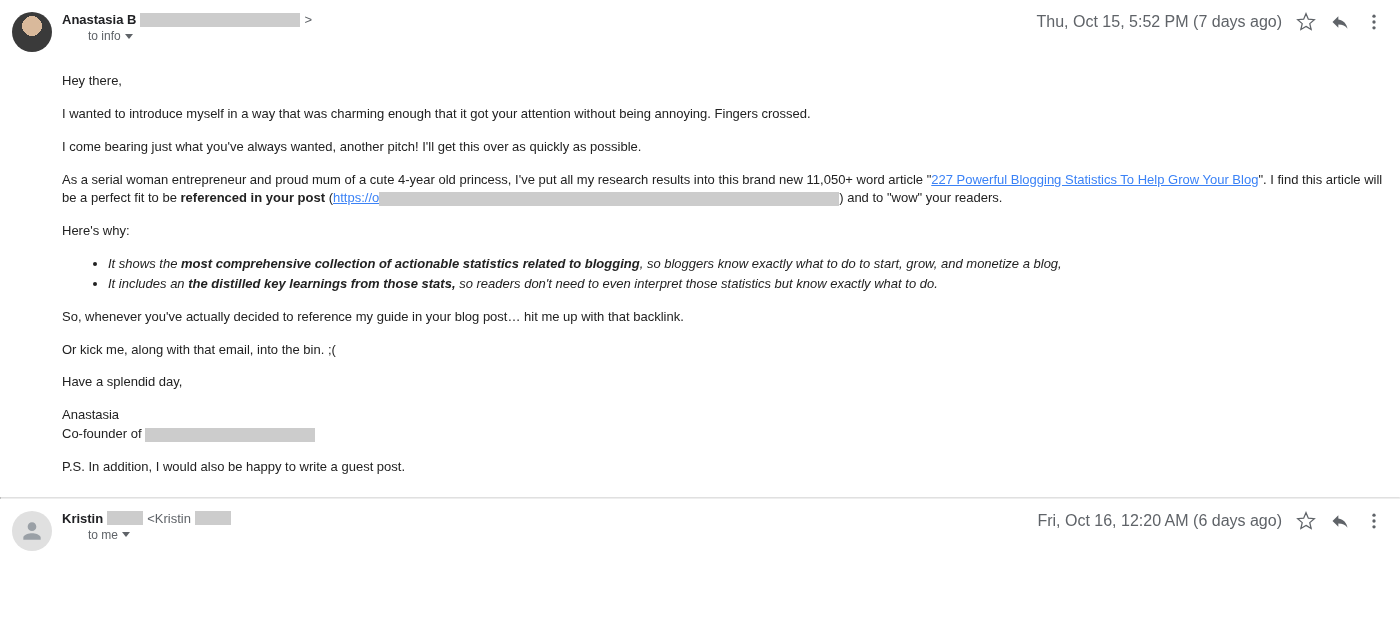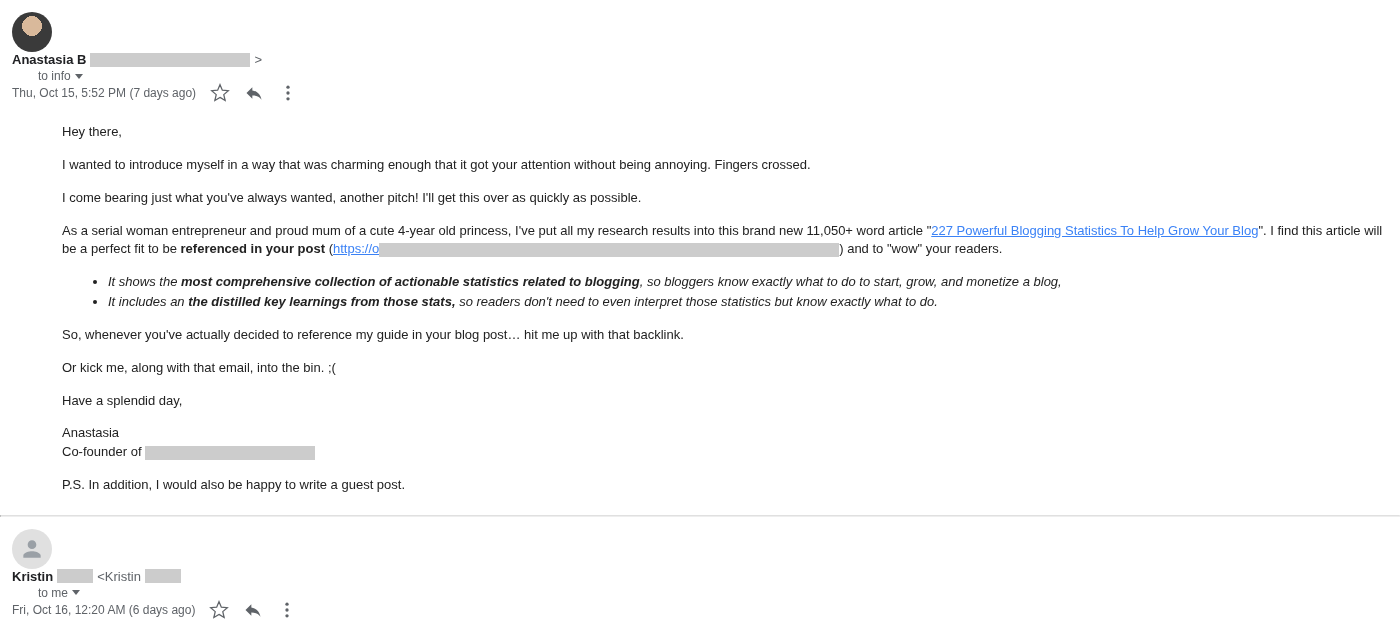--- a/index.html
+++ b/index.html
@@ -5,36 +5,36 @@
     * { box-sizing: border-box; margin: 0; padding: 0; }
     body {
       font-family: Arial, Helvetica, sans-serif;
       font-size: 13px;
       color: #202124;
       background: #fff;
       width: 1400px;
     }
     .email-block { padding: 12px 16px 20px 12px; }
     .divider { border-top: 1px solid #e0e0e0; margin: 0; }
-    .header-row { display: flex; align-items: flex-start; flex-direction: column; }
+    .header-row { display: flex; align-items: flex-start; }
     .avatar {
       width: 40px; height: 40px; border-radius: 50%;
       flex-shrink: 0; margin-right: 10px;
       background: #e0e0e0; display: flex; align-items: center; justify-content: center;
     }
     .avatar.photo { background: radial-gradient(circle at 50% 35%, #d9b99b 0 30%, #3a3a3a 30% 100%); }
     .avatar.blank svg { fill: #9aa0a6; }
     .sender-col { flex: 1; min-width: 0; }
     .sender-line { display: flex; align-items: center; gap: 4px; font-size: 13px; }
     .sender-name { font-weight: bold; color: #202124; }
     .sender-extra { color: #5f6368; }
     .redact { display: inline-block; background: #cccccc; height: 14px; vertical-align: middle; }
     .to-line { color: #5f6368; font-size: 12px; display: flex; align-items: center; gap: 2px; margin-top: 2px; margin-left: 26px; }
     .meta-col { display: flex; align-items: center; gap: 14px; color: #5f6368; }
-    .meta-date { font-size: 12px; white-space: nowrap; }
+    .meta-date { font-size: 16px; white-space: nowrap; }
     .icon-btn { width: 20px; height: 20px; display: flex; align-items: center; justify-content: center; cursor: pointer; color: #5f6368; }
     .icon-btn svg { width: 20px; height: 20px; fill: #5f6368; }
     .body-text { margin-left: 50px; margin-top: 20px; font-size: 13px; color: #222; line-height: 1.45; }
     .body-text p { margin-bottom: 14px; }
     .body-text ul { margin: 0 0 14px 46px; font-style: italic; }
     .body-text li { margin-bottom: 1px; }
     a.link { color: #3b82f6; text-decoration: underline; }
     .bold { font-weight: bold; }
     .redact-lg { display: inline-block; background: #cccccc; vertical-align: middle; }
     .tri-down { width: 0; height: 0; border-left: 4px solid transparent; border-right: 4px solid transparent; border-top: 5px solid #5f6368; display: inline-block; margin-left: 2px; }
@@ -78,20 +78,21 @@
     </div>
   </div>
 
   <div class="body-text">
     <p>Hey there,</p>
     <p>I wanted to introduce myself in a way that was charming enough that it got your attention without being annoying. Fingers crossed.</p>
     <p>I come bearing just what you've always wanted, another pitch! I'll get this over as quickly as possible.</p>
     <p>
       <span>As a serial woman entrepreneur and proud mum of a cute 4-year old princess, I've put all my research results into this brand new 11,050+ word article  "</span><a href="#" class="link">227 Powerful Blogging Statistics To Help Grow Your Blog</a><span>". I find this article will be a perfect fit to be </span><span class="bold">referenced in your post</span><span> (</span><a href="#" class="link">https://o</a><span class="redact-lg" style="width:460px;height:14px"></span><span>) and to "wow" your readers.</span>
     </p>
+    <p>Here's why:</p>
     <ul>
       <li><span>It shows the </span><span class="bold">most comprehensive collection of actionable statistics related to blogging</span><span>, so bloggers know exactly what to do to start, grow, and monetize a blog,</span></li>
       <li><span>It includes an </span><span class="bold">the distilled key learnings from those stats,</span><span> so readers don't need to even interpret those statistics but know exactly what to do.</span></li>
     </ul>
     <p>So, whenever you've actually decided to reference my guide in your blog post… hit me up with that backlink.</p>
     <p>Or kick me, along with that email, into the bin. ;(</p>
     <p>Have a splendid day,</p>
     <p style="margin-bottom:0">Anastasia</p>
     <p><span>Co-founder of </span><span class="redact-lg" style="width:170px;height:14px"></span></p>
     <p style="margin-bottom:0">P.S. In addition, I would also be happy to write a guest post.</p>

